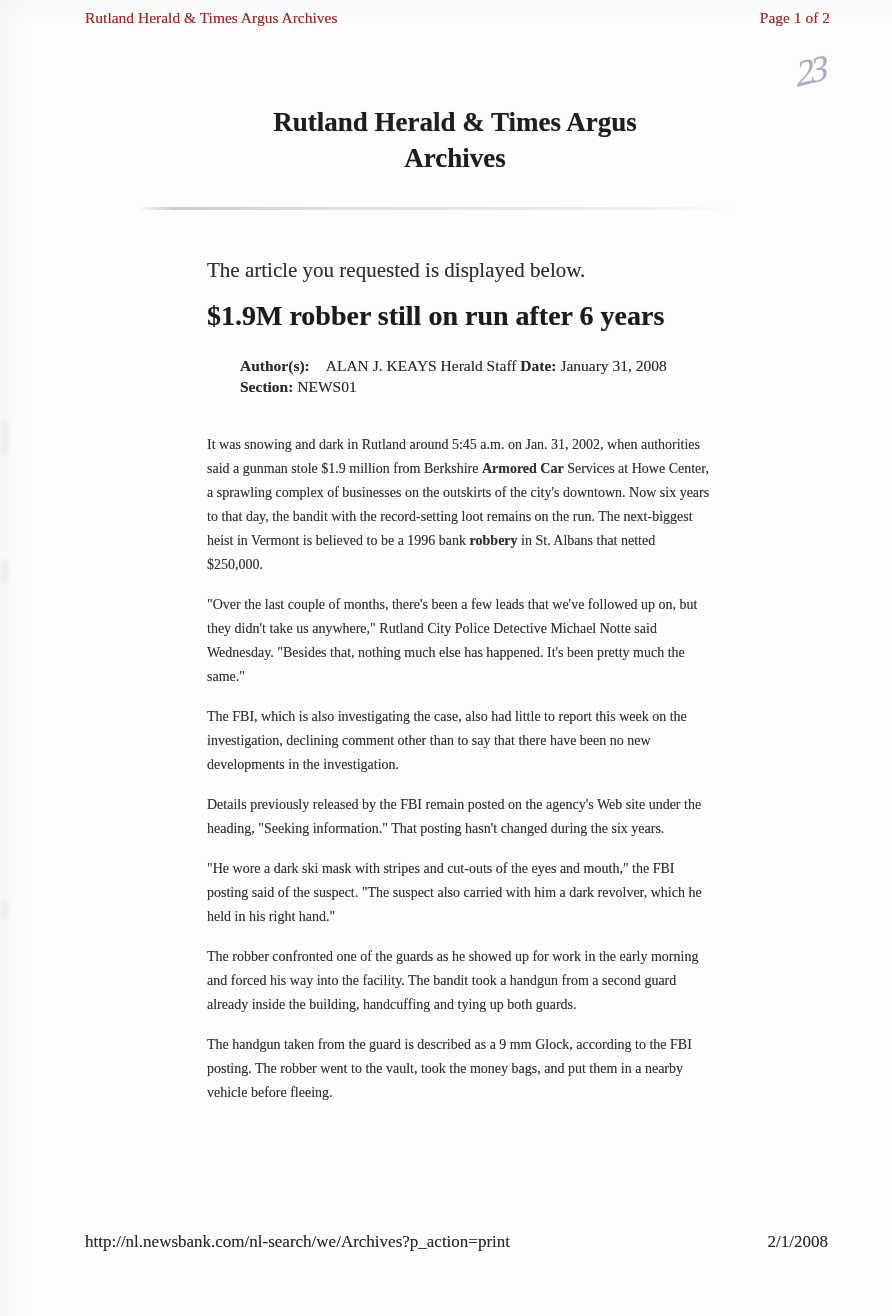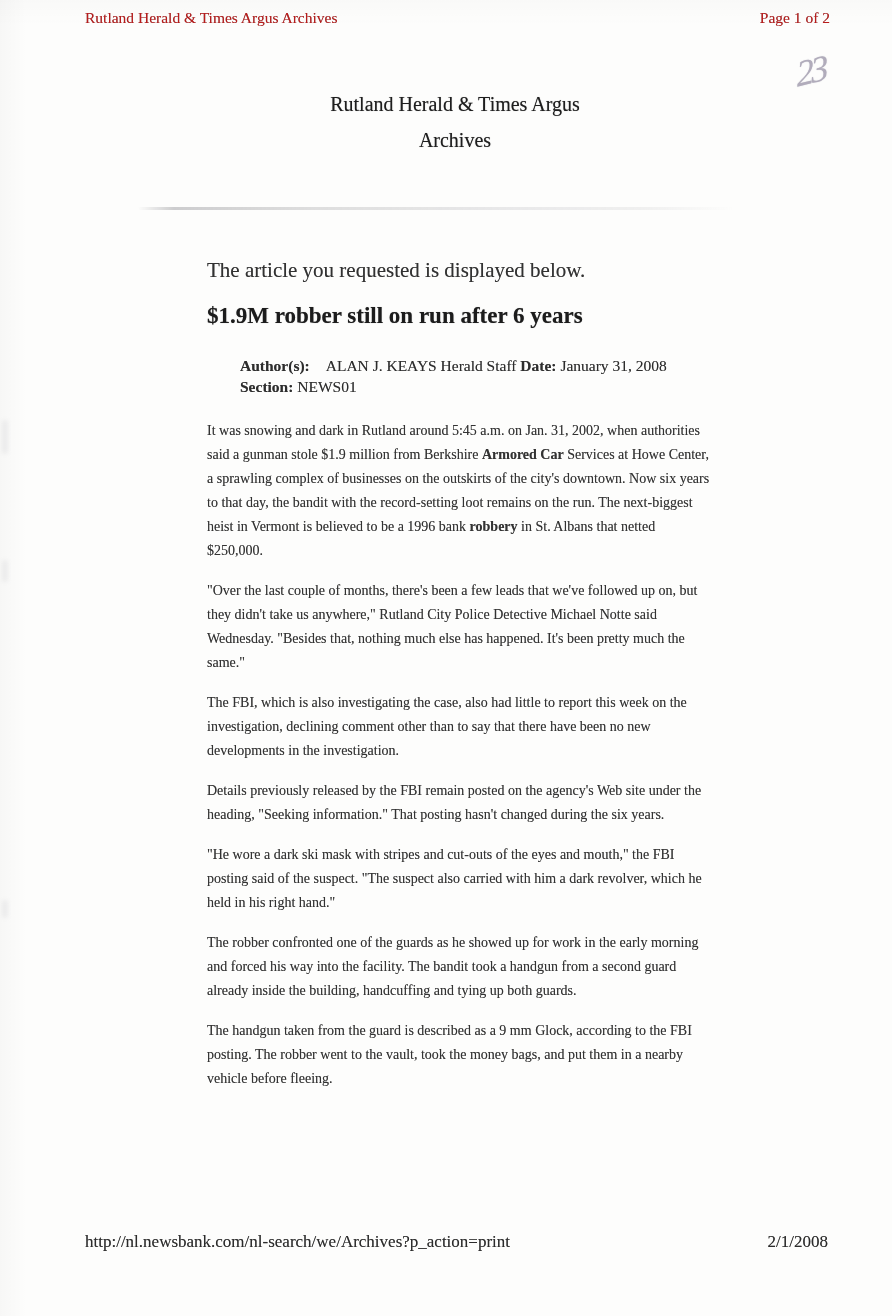--- a/index.html
+++ b/index.html
@@ -37,22 +37,22 @@
     transform:rotate(-14deg) skewX(-10deg);
     letter-spacing:-3px;
     text-shadow:0 0 1px rgba(150,145,165,0.5);
   }
   .masthead{
     position:absolute;top:86px;left:0;width:100%;
     padding-left:18px;box-sizing:border-box;
     text-align:center;
   }
   .masthead-title{
-    font-size:20px;font-weight:normal;line-height:36px;
-    color:#1e1e1e;margin:0;
+    font-size:27px;font-weight:bold;line-height:36px;
+    color:#1e1e1e;margin:18px;
     text-shadow:0 0 0.7px rgba(25,25,25,0.5);
   }
   .masthead-tagline{
     margin-top:25px;
     font-family:"Liberation Sans", sans-serif;
     font-size:11.5px;color:#3a3a3a;letter-spacing:0.4px;
     text-shadow:0 0 0.5px rgba(60,60,60,0.4);
   }
   .faint-rule{
     position:absolute;top:207px;left:138px;width:596px;height:3px;
@@ -63,26 +63,26 @@
     filter:blur(0.5px);border-radius:2px;
   }
   .article{
     position:absolute;left:207px;top:258px;width:507px;
     text-shadow:0 0 0.6px rgba(45,45,45,0.45);
   }
   .article-intro{
     font-size:21px;line-height:24px;margin:0 0 20px;color:#323232;
   }
   .article-headline{
-    font-size:23px;font-weight:bold;line-height:28px;
+    font-size:28px;font-weight:bold;line-height:28px;
     margin:0 0 26px;color:#1c1c1c;
     text-shadow:0 0 0.7px rgba(20,20,20,0.5);
   }
   .article-byline{
-    margin:0 0 22px 33px;
+    margin:0 0 36px 33px;
     font-size:15.5px;line-height:20.5px;color:#2d2d2d;
   }
   .byline-label{font-weight:bold;}
   .byline-gap{display:inline-block;width:16px;}
   .article-body p{
     font-size:14px;line-height:24px;margin:0 0 16px;color:#333333;
   }
   .print-footer{
     position:absolute;top:1232px;left:85px;right:64px;
     display:flex;justify-content:space-between;align-items:baseline;

